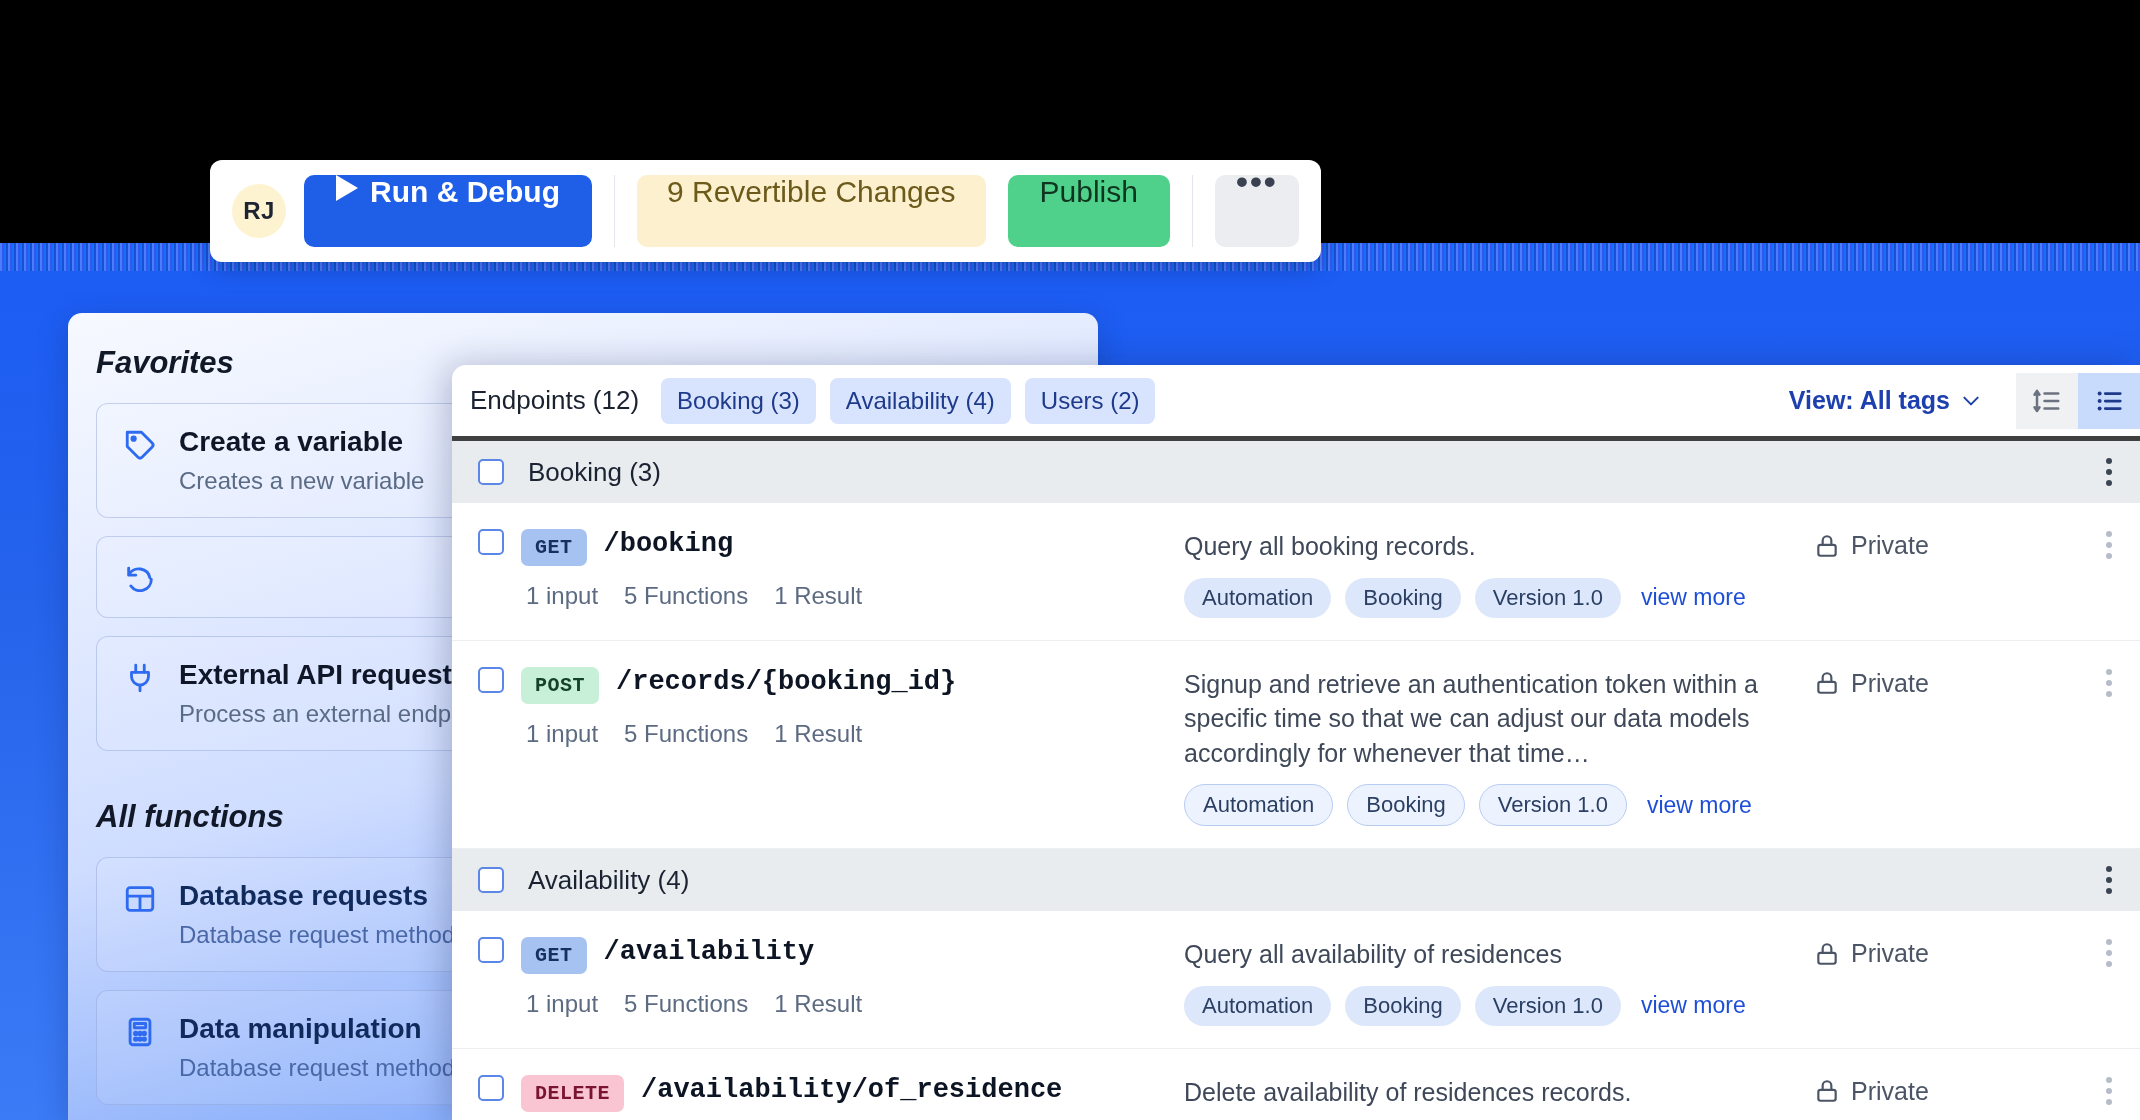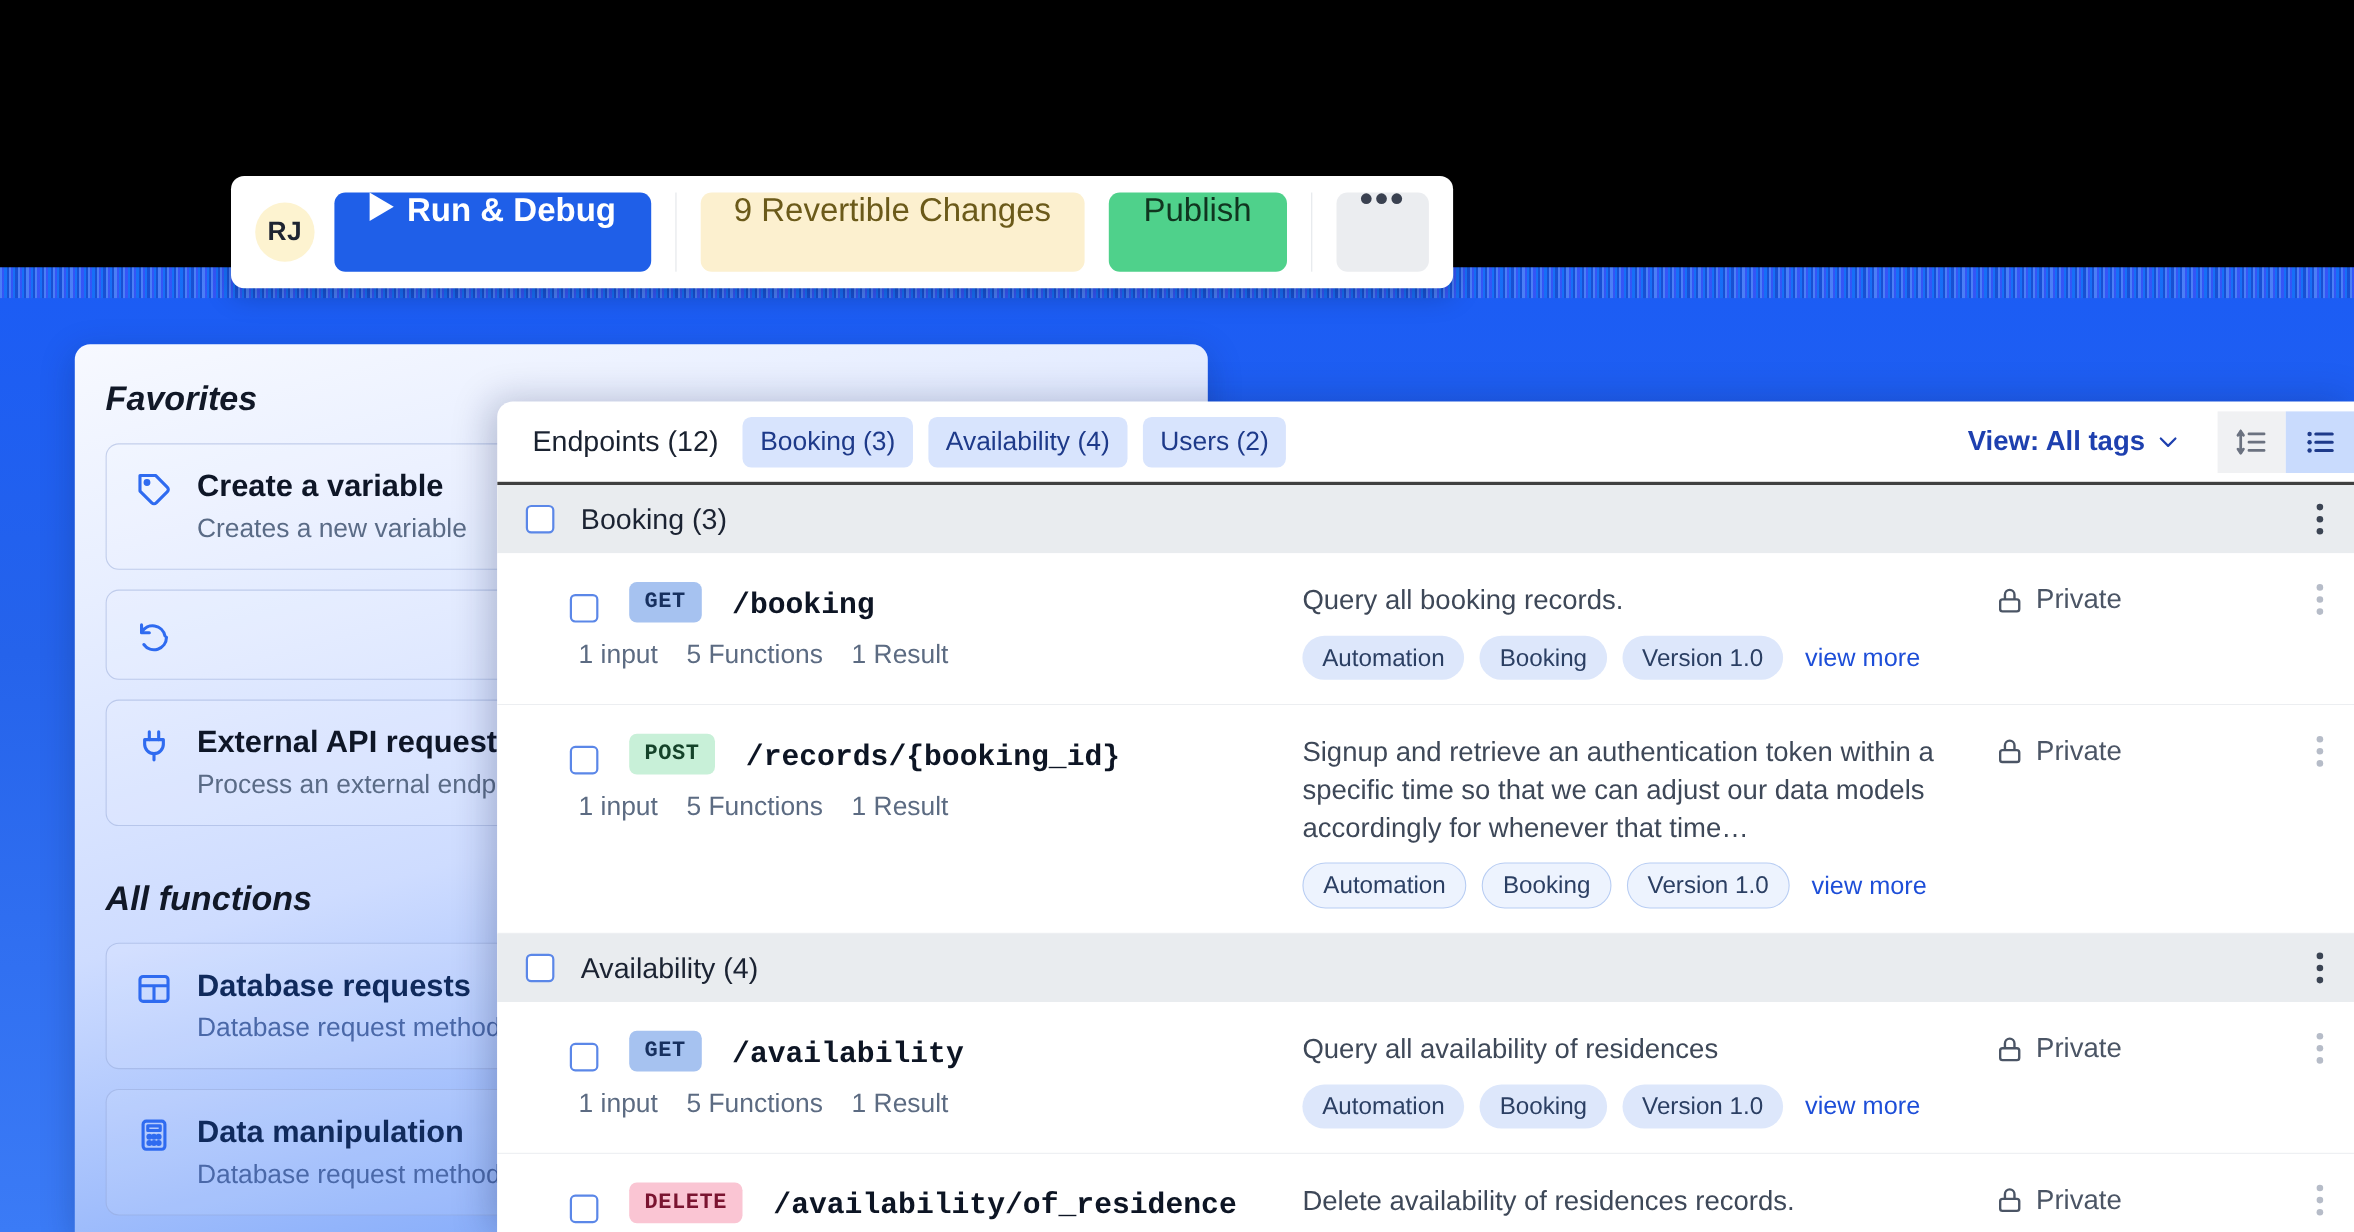--- a/index.html
+++ b/index.html
@@ -94,22 +94,22 @@
   .sidebar .grp2 .side-sub { color:#4a68a8; }
 
   
   .endpoints {
     position:absolute; left:452px; top:365px; width:1688px; height:755px;
     background:#fff; border-radius: 14px 0 0 0;
     box-shadow: -6px 0 34px rgba(10,25,70,.25);
     z-index:30; overflow:hidden;
   }
   .ep-head {
-    display:flex; align-items:center; height: 76px; padding: 0 0 0 32px;
-    border-bottom: 3px solid #404040;
+    display:flex; align-items:center; height: 76px; padding: 0 0 0 18px;
+    border-bottom: 5px solid #404040;
   }
   .ep-title { font-size:26px; color:#1a2230; margin-right: 22px; white-space:nowrap; }
   .chip {
     background:#d8e4fd; color:#1e3a8a; border-radius:8px;
     padding: 9px 16px; font-size:24px; margin-right: 14px; white-space:nowrap;
     cursor:pointer;
   }
   .ep-head-right { margin-left:auto; display:flex; align-items:center; padding-right: 0; }
   .view-tags {
     color:#1e40af; font-size:25px; font-weight:600; display:flex; align-items:center;
@@ -139,21 +139,21 @@
   }
   .kebab i { width:6px; height:6px; border-radius:50%; background:#3b4453; display:block; }
   .kebab.light i { background:#b6bcc8; }
 
   
   .ep-row {
     display:flex; padding: 26px 26px 22px 26px; border-bottom:1px solid #eceef1;
     background:#fff; position:relative;
   }
   .ep-left { width:700px; flex:none; }
-  .ep-l1 { display:flex; align-items:flex-end; gap:28px;margin-left:40px; }
+  .ep-l1 { display:flex; align-items:flex-start; gap:17px; }
   .method {
     font-family:"Liberation Mono", monospace; font-size:20px; font-weight:700;
     letter-spacing:.5px; border-radius:7px; padding:7px 14px; flex:none;
   }
   .m-get { background:#a6c2f0; color:#17305f; }
   .m-post { background:#c8f0d8; color:#15432a; }
   .m-delete { background:#fac5d3; color:#7a1430; }
   .path {
     font-family:"Liberation Mono", monospace; font-size:27px; font-weight:700; color:#0d1524;
     white-space:nowrap;

